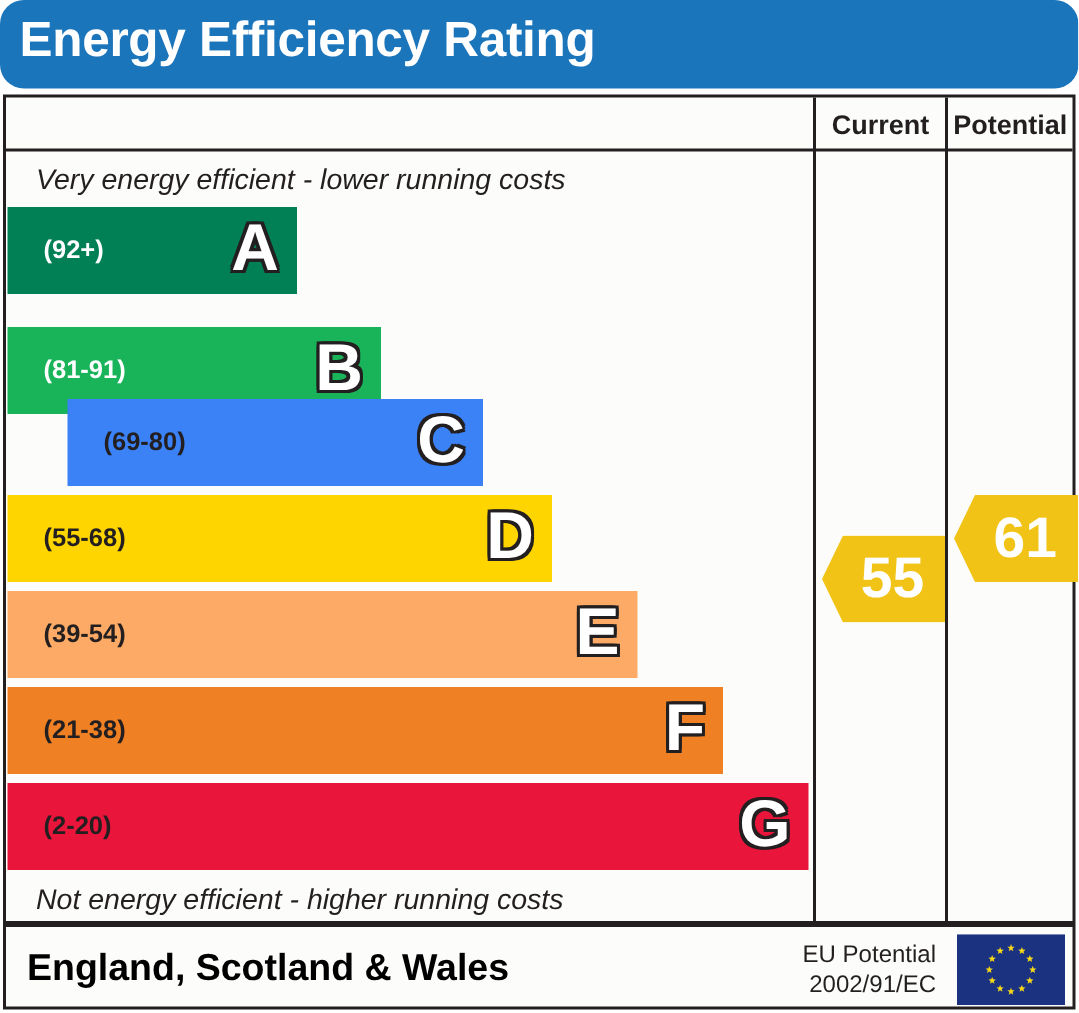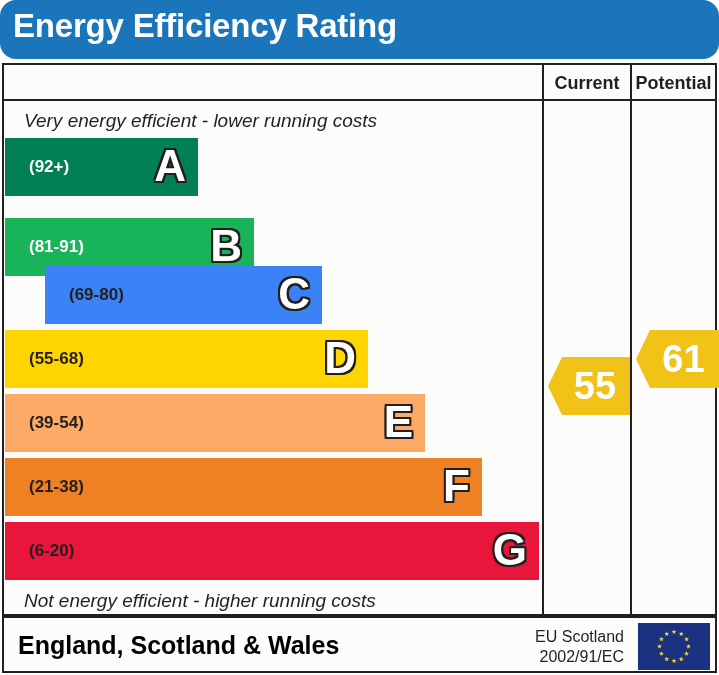--- a/index.html
+++ b/index.html
@@ -227,37 +227,37 @@
         </div>
         <div class="band" style="top: 256px; width: 420px; background: rgb(252, 170, 101);">
           <div class="band-range">(39-54)</div>
           <div class="band-letter">E</div>
         </div>
         <div class="band" style="top: 320px; width: 477px; background: rgb(239, 128, 35);">
           <div class="band-range">(21-38)</div>
           <div class="band-letter">F</div>
         </div>
         <div class="band" style="top: 384px; width: 534px; background: rgb(233, 21, 59);">
-          <div class="band-range">(6-20)</div>
+          <div class="band-range">(2-20)</div>
           <div class="band-letter">G</div>
         </div>
       </div>
 
     <div class="arrow" id="arrow-current" style="left: 544px; top: 292px; width: 82px; background: rgb(242, 195, 23);">
       <span>55</span>
     </div>
     <div class="arrow" id="arrow-potential" style="left: 632px; top: 265px; width: 83px; background: rgb(242, 195, 23);">
       <span>61</span>
     </div>
   </div>
 
   <div class="footer">
     <div class="footer-region">England, Scotland &amp; Wales</div>
     <div class="footer-directive">
-      <div>EU Scotland</div>
+      <div>EU Potential</div>
       <div>2002/91/EC</div>
     </div>
     <div class="eu-flag">
       <svg width="72" height="47" viewBox="0 0 72 47" aria-hidden="true">
         <rect x="0" y="0" width="72" height="47" fill="#1b3281"></rect>
         <g id="eu-stars" fill="#f7d817">
             <polygon points="36.00,6.40 36.64,8.12 38.47,8.20 37.04,9.34 37.53,11.10 36.00,10.09 34.47,11.10 34.96,9.34 33.53,8.20 35.36,8.12"></polygon>
             <polygon points="43.25,8.34 43.89,10.06 45.72,10.14 44.29,11.28 44.78,13.05 43.25,12.03 41.72,13.05 42.21,11.28 40.78,10.14 42.61,10.06"></polygon>
             <polygon points="48.56,13.65 49.20,15.37 51.03,15.45 49.60,16.59 50.09,18.35 48.56,17.34 47.03,18.35 47.52,16.59 46.08,15.45 47.92,15.37"></polygon>
             <polygon points="50.50,20.90 51.14,22.62 52.97,22.70 51.54,23.84 52.03,25.60 50.50,24.59 48.97,25.60 49.46,23.84 48.03,22.70 49.86,22.62"></polygon>

